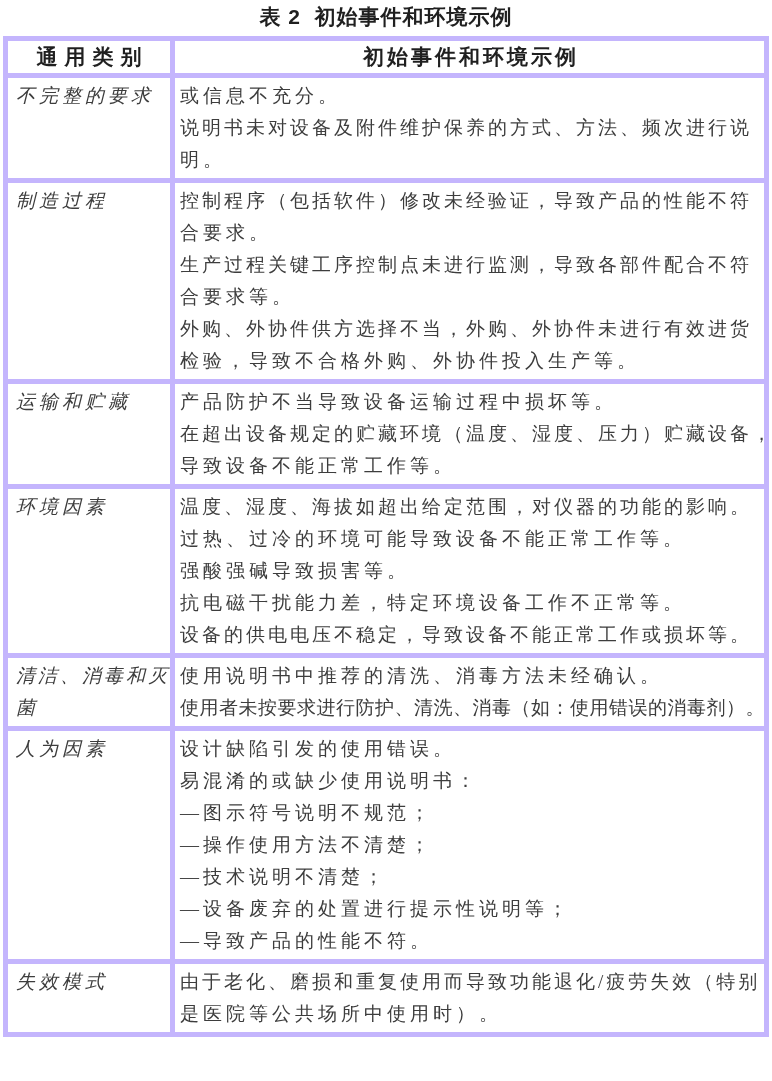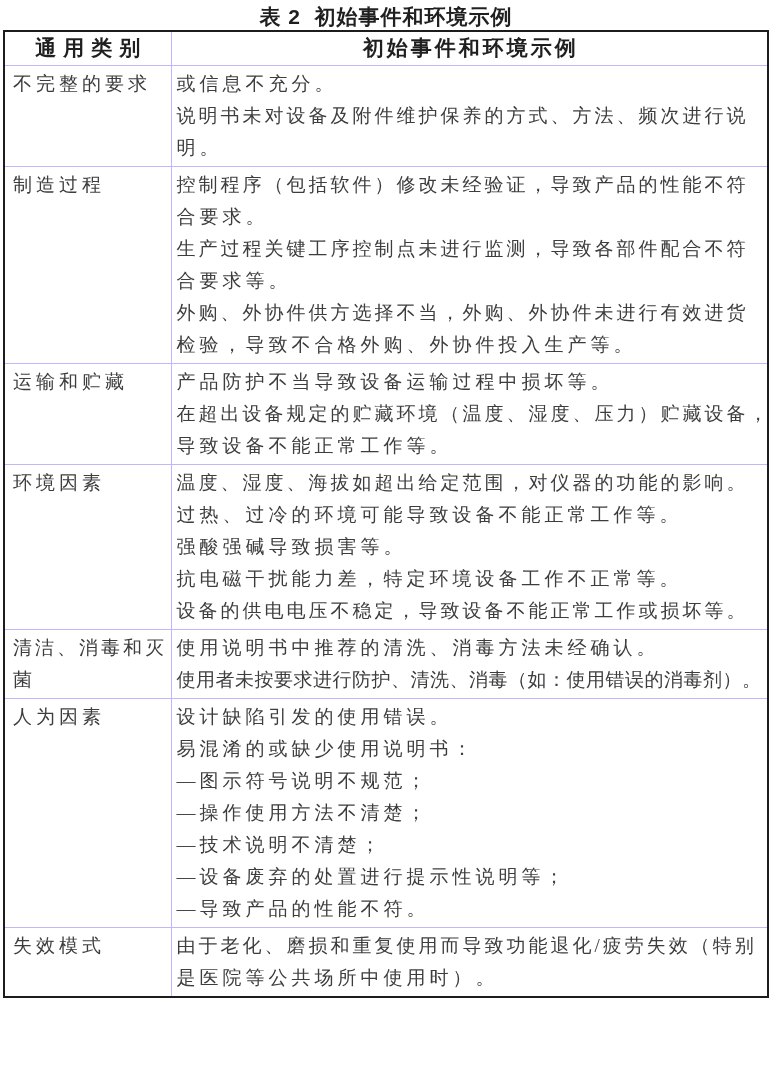--- a/index.html
+++ b/index.html
@@ -18,50 +18,51 @@
     color: #3d3d3d;
   }
   .doc-title {
     text-align: center;
     font-family: "Liberation Sans", "DejaVu Sans", sans-serif;
     font-weight: bold;
     font-size: 21px;
     color: #1f1f1f;
     letter-spacing: 1px;
     line-height: 26px;
+    padding-bottom: 6px;
     white-space: pre;
   }
   table.tbl {
     border-collapse: collapse;
     table-layout: fixed;
     width: 766px;
     border: 2px solid #1c1c1c;
   }
   .tbl th, .tbl td {
-    border: 1px solid #c4b5fd;
+    border: 5px solid #c4b5fd;
     vertical-align: top;
     padding: 2px 3px 2px 5px;
     box-sizing: border-box;
     overflow: hidden;
     margin-left: 11px;
   }
   .tbl th {
     font-family: "Liberation Sans", "DejaVu Sans", sans-serif;
     font-weight: bold;
     font-size: 21px;
     color: #1f1f1f;
     text-align: center;
     height: 34px;
     line-height: 30px;
     padding: 1px 0;
     white-space: nowrap;
   }
   th.thc1 { letter-spacing: 7px; text-indent: 7px; }
   th.thc2 { letter-spacing: 3px; text-indent: 3px; }
-  td.cat { padding-left: 8px; }
+  td.cat { padding-left: 8px; font-style: italic; }
   .ln {
     font-size: 19px;
     line-height: 32px;
     letter-spacing: 4px;
     white-space: nowrap;
   }
   .ln.m { letter-spacing: 3px; }
   .ln.t { letter-spacing: 0.5px; }
 </style>
 </head>

